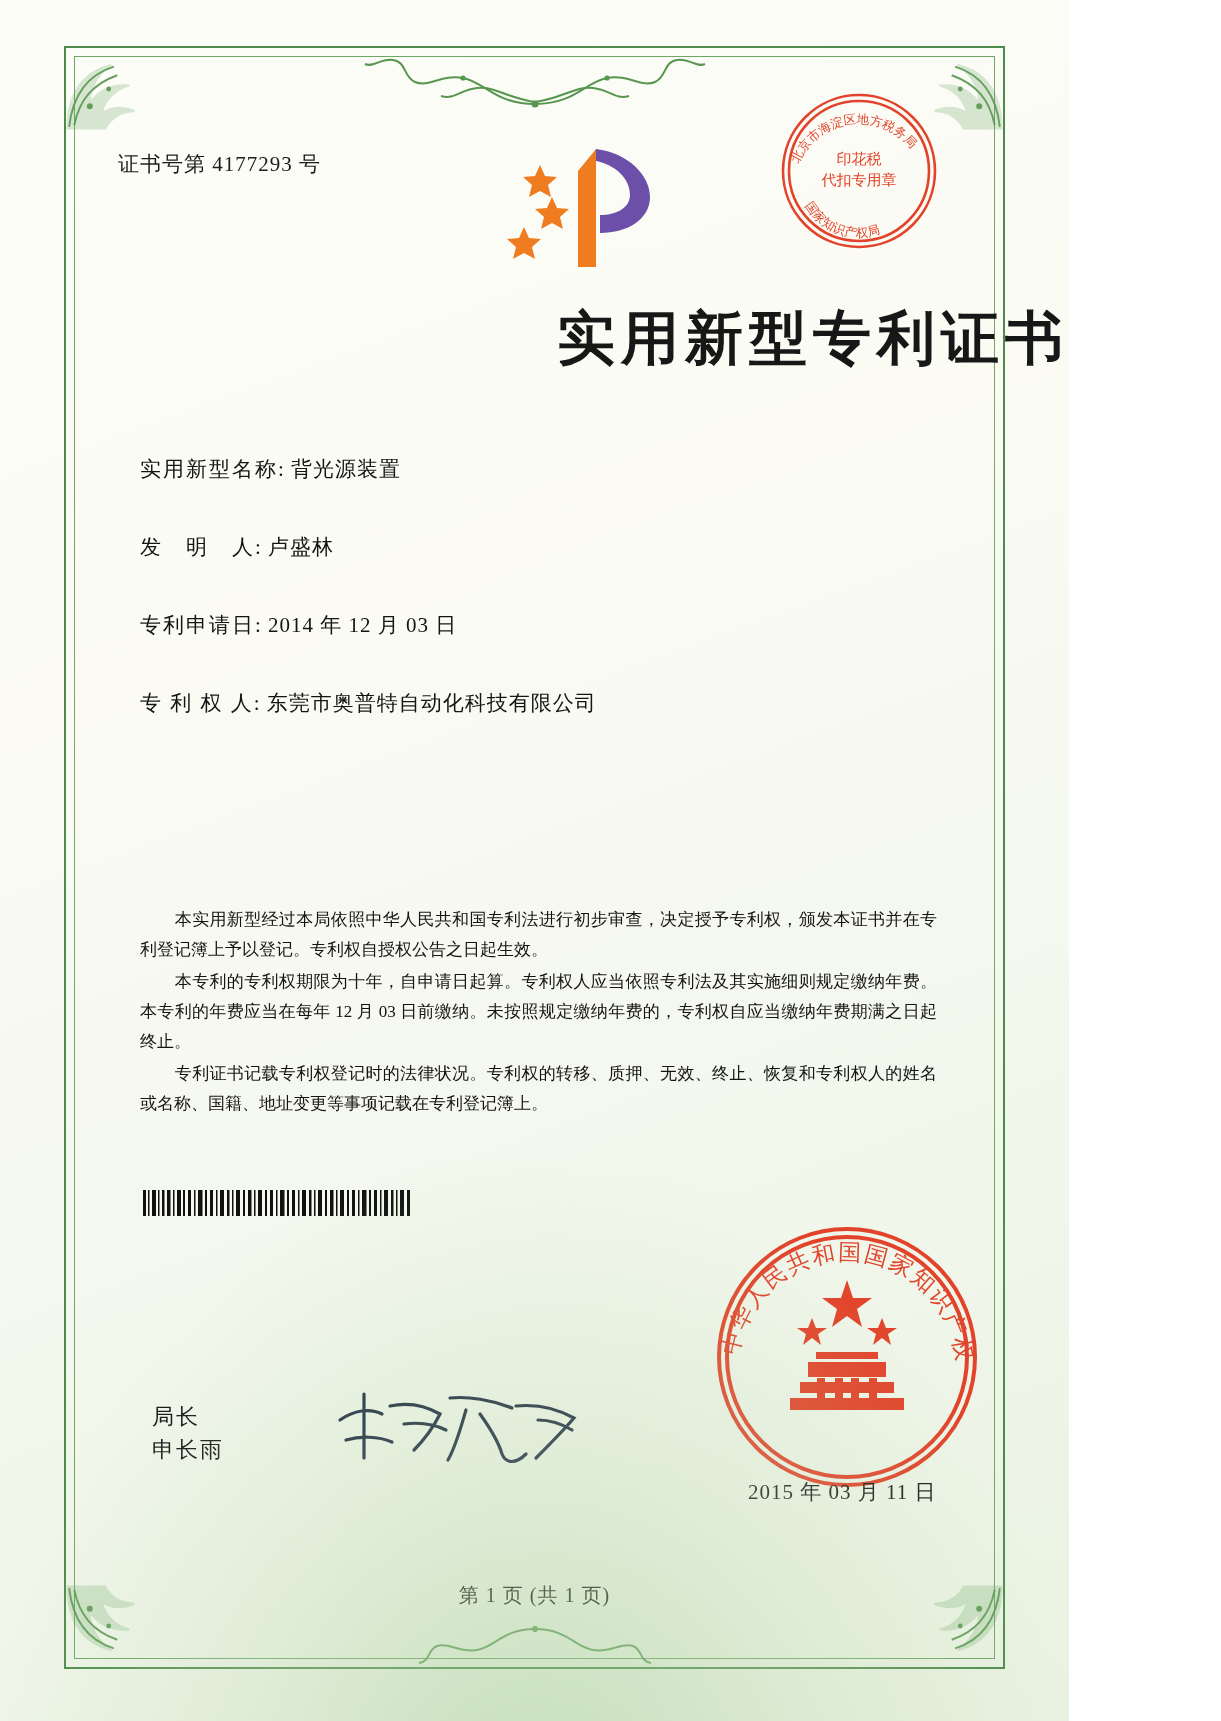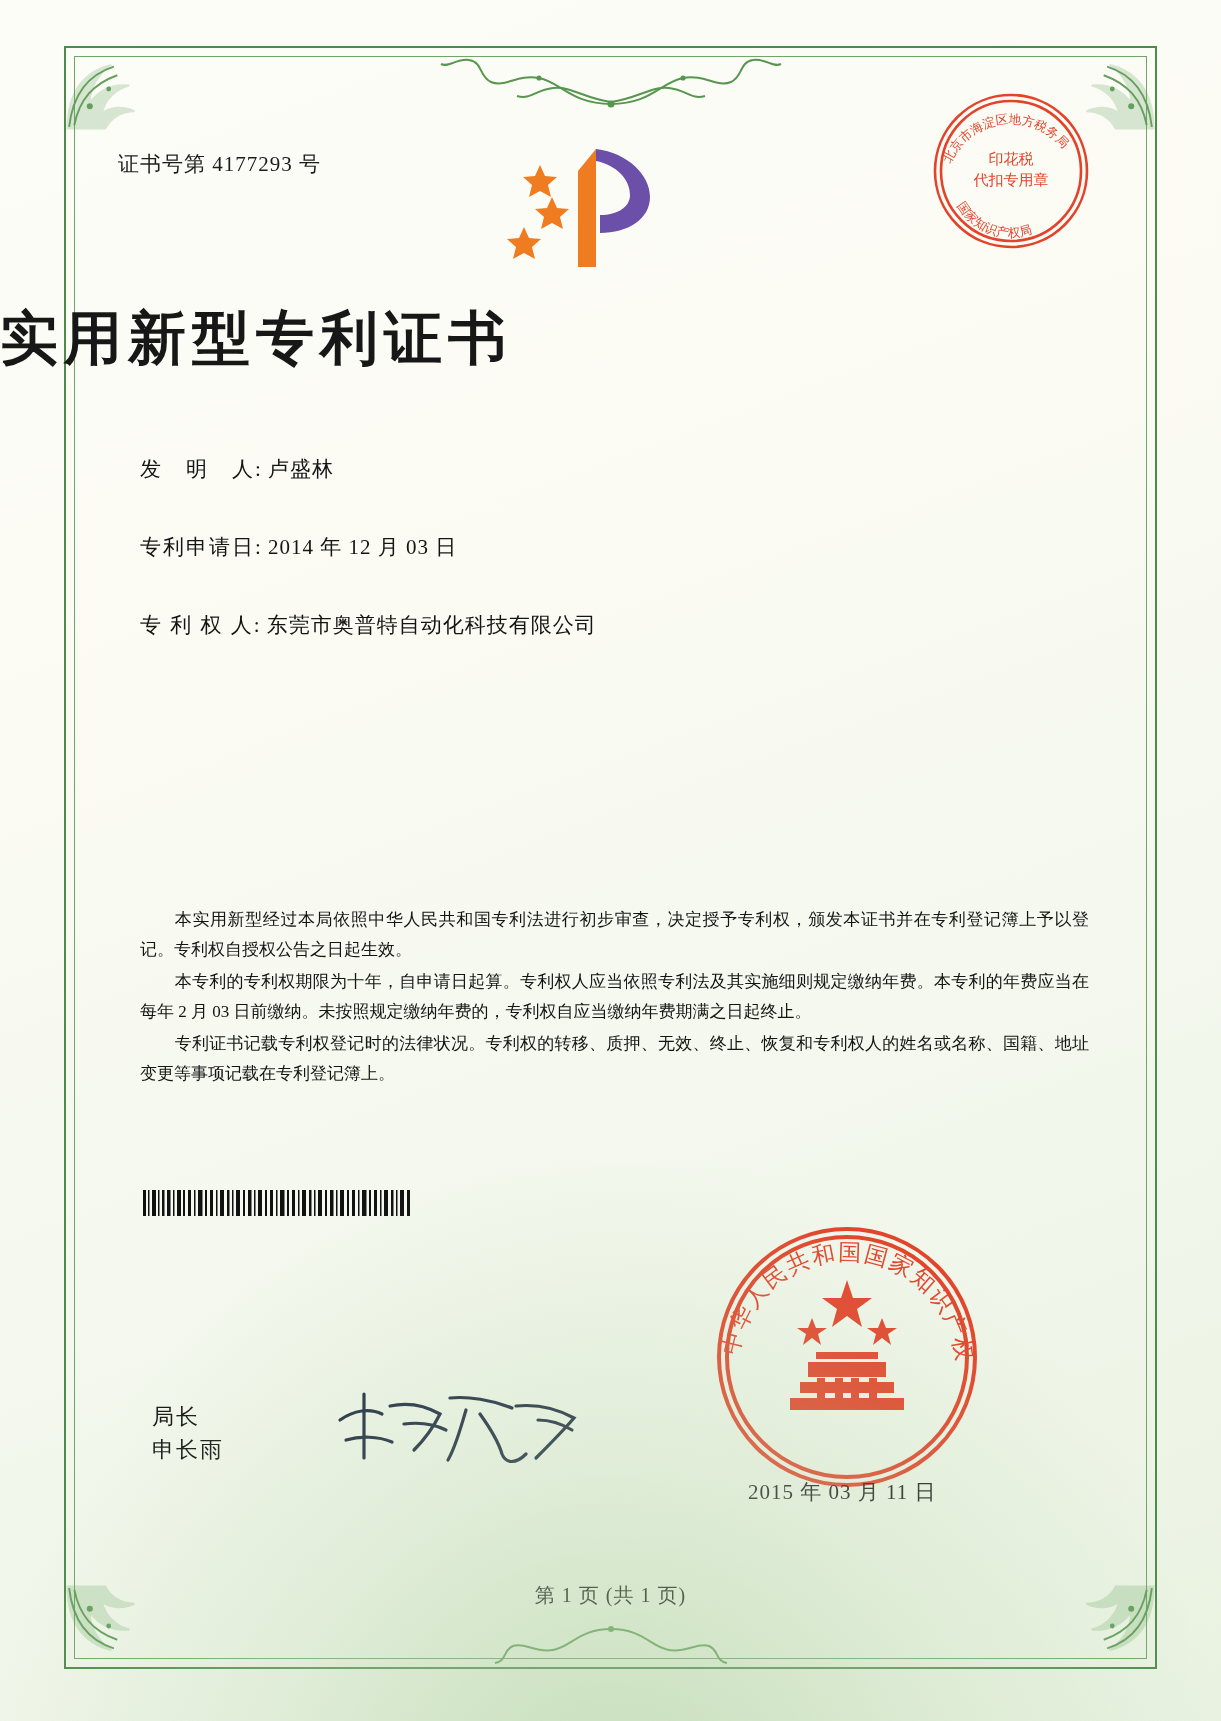--- a/index.html
+++ b/index.html
@@ -5,21 +5,21 @@
   html, body {
     margin: 0;
     padding: 0;
     background: #ffffff;
   }
   body {
     font-family: "Liberation Serif", "DejaVu Serif", serif;
   }
   .page {
     position: relative;
-    width: 1221px;
+    width: 1069px;
     height: 1721px;
     background: linear-gradient(160deg, #fdfdf8 0%, #fbfbf4 35%, #f2f7ec 70%, #e9f2e1 100%);
     overflow: hidden;
   }
   
   .page::after {
     content: "";
     position: absolute;
     left: 0; right: 0; bottom: 0;
     height: 560px;
@@ -95,21 +95,21 @@
     right: 125px;
     top: 86px;
     width: 170px;
     height: 170px;
   }
 
   .title {
     position: absolute;
     left: 0; right: 0;
     top: 300px;
-    text-align: left;
+    text-align: right;
     font-size: 58px;
     font-weight: bold;
     letter-spacing: 6px;
     color: #171717;
     font-family: Liberation Mono, monospace;
   }
 
   .fields {
     position: absolute;
     left: 140px;
@@ -284,37 +284,41 @@
         <text font-size="12.5">
           <textPath href="#arcBot" startOffset="12%">国家知识产权局</textPath>
         </text>
       </g>
     </svg>
   </div>
 
   <div class="title">实用新型专利证书</div>
 
   <div class="fields">
+    <div class="field">
+      <span class="label">实用新型名称:</span>
+      <span class="value">背光源装置</span>
+    </div>
     <div class="field">
       <span class="label">发　明　人:</span>
       <span class="value">卢盛林</span>
     </div>
     <div class="field">
       <span class="label">专利申请日:</span>
       <span class="value">2014 年 12 月 03 日</span>
     </div>
     <div class="field">
       <span class="label">专 利 权 人:</span>
       <span class="value">东莞市奥普特自动化科技有限公司</span>
     </div>
   </div>
 
   <div class="paras">
     <p class="para">本实用新型经过本局依照中华人民共和国专利法进行初步审查，决定授予专利权，颁发本证书并在专利登记簿上予以登记。专利权自授权公告之日起生效。</p>
-    <p class="para">本专利的专利权期限为十年，自申请日起算。专利权人应当依照专利法及其实施细则规定缴纳年费。本专利的年费应当在每年 2 月 03 日前缴纳。未按照规定缴纳年费的，专利权自应当缴纳年费期满之日起终止。</p>
+    <p class="para">本专利的专利权期限为十年，自申请日起算。专利权人应当依照专利法及其实施细则规定缴纳年费。本专利的年费应当在每年 12 月 03 日前缴纳。未按照规定缴纳年费的，专利权自应当缴纳年费期满之日起终止。</p>
     <p class="para">专利证书记载专利权登记时的法律状况。专利权的转移、质押、无效、终止、恢复和专利权人的姓名或名称、国籍、地址变更等事项记载在专利登记簿上。</p>
   </div>
 
   <div class="barcode">
     <svg viewBox="0 0 270 26" preserveAspectRatio="none">
       <g fill="#111">
         <rect x="0" y="0" width="3" height="26"></rect>
           <rect x="5" y="0" width="1.5" height="26"></rect>
         <rect x="9" y="0" width="4" height="26"></rect>
           <rect x="15" y="0" width="1.5" height="26"></rect>

